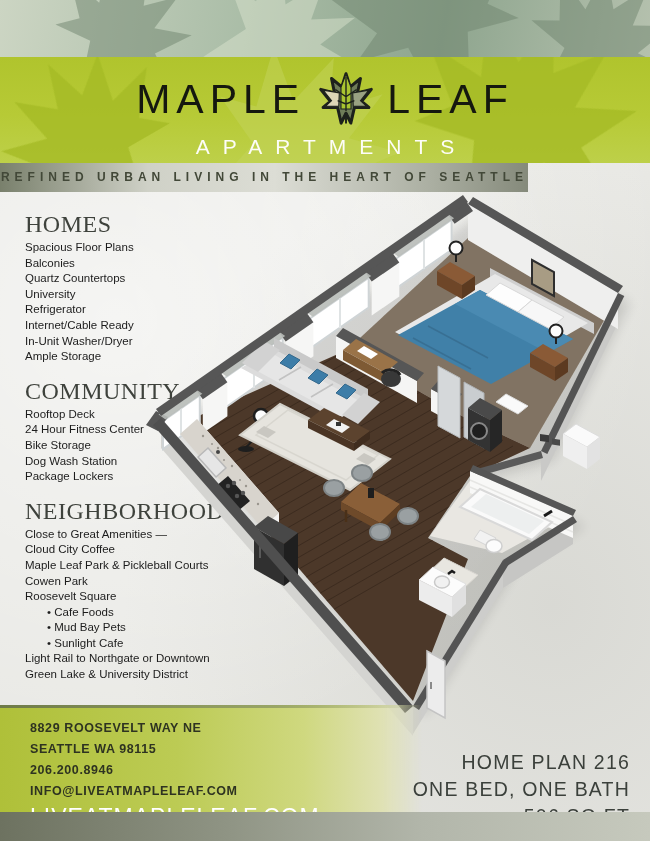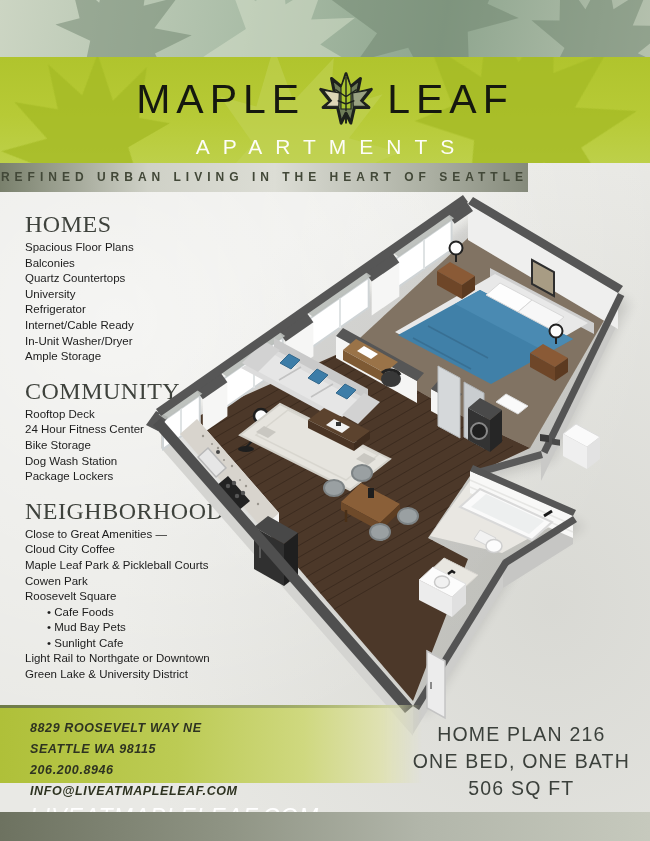--- a/index.html
+++ b/index.html
@@ -30,27 +30,27 @@
   .features ul{list-style:none;margin:6px 0 0 0;padding:0;}
   .features li{font-size:11.5px;line-height:15.6px;color:#1c1c1c;}
   .features li.indent{padding-left:22px;}
   .features li.indent::before{content:"\2022\00a0";color:#1c1c1c;}
   .features section{margin-bottom:17px;}
   section.sec-community{margin-top:16px;}
   section.sec-neighborhood{margin-top:16px;}
   
   .floorplan{position:absolute;left:128px;top:186px;width:524px;height:608px;}
   
-  .contact-block{position:absolute;left:0;top:705px;width:422px;height:78px;
-    background:linear-gradient(90deg,#afc039,#bccb54 42%,#cfd87f 72%,#dfe1b2 90%,rgba(226,228,190,0));font-style:italic;}
+  .contact-block{position:absolute;left:0;top:705px;width:422px;height:107px;
+    background:linear-gradient(90deg,#afc039,#bccb54 42%,#cfd87f 72%,#dfe1b2 90%,rgba(226,228,190,0));}
   .contact-block::before{content:"";position:absolute;left:0;top:0;width:100%;height:3px;
     background:linear-gradient(90deg,#6e7a48,#99a566 65%,rgba(153,165,102,0));}
   .contact-lines{padding:13px 0 0 30px;color:#2e3321;font-weight:bold;font-size:12.5px;letter-spacing:.6px;line-height:21px;}
   .contact-site{padding-left:30px;margin-top:2px;color:#ffffff;font-size:23px;letter-spacing:1px;font-weight:normal;}
-  .plan-block{position:absolute;right:20px;top:721px;text-align:center;
+  .plan-block{position:absolute;right:20px;top:749px;text-align:right;
     font-size:19.5px;line-height:27px;letter-spacing:1.2px;color:#3b403b;}
   .bottom-strip{position:absolute;left:0;top:812px;width:650px;height:29px;
     background:linear-gradient(90deg,#6d7260,#8f9484 35%,#b2b6aa 65%,#c6c9bd);}
 </style>
 </head>
 <body>
 
 <svg width="0" height="0" style="position:absolute">
   <defs>
     <path id="mleaf" d="M0,-42 L7,-20 L24,-34 L19,-10 L42,-16 L26,4 L38,14 L14,14 L8,40 L0,24 L-8,40 L-14,14 L-38,14 L-26,4 L-42,-16 L-19,-10 L-24,-34 L-7,-20 Z"></path>

